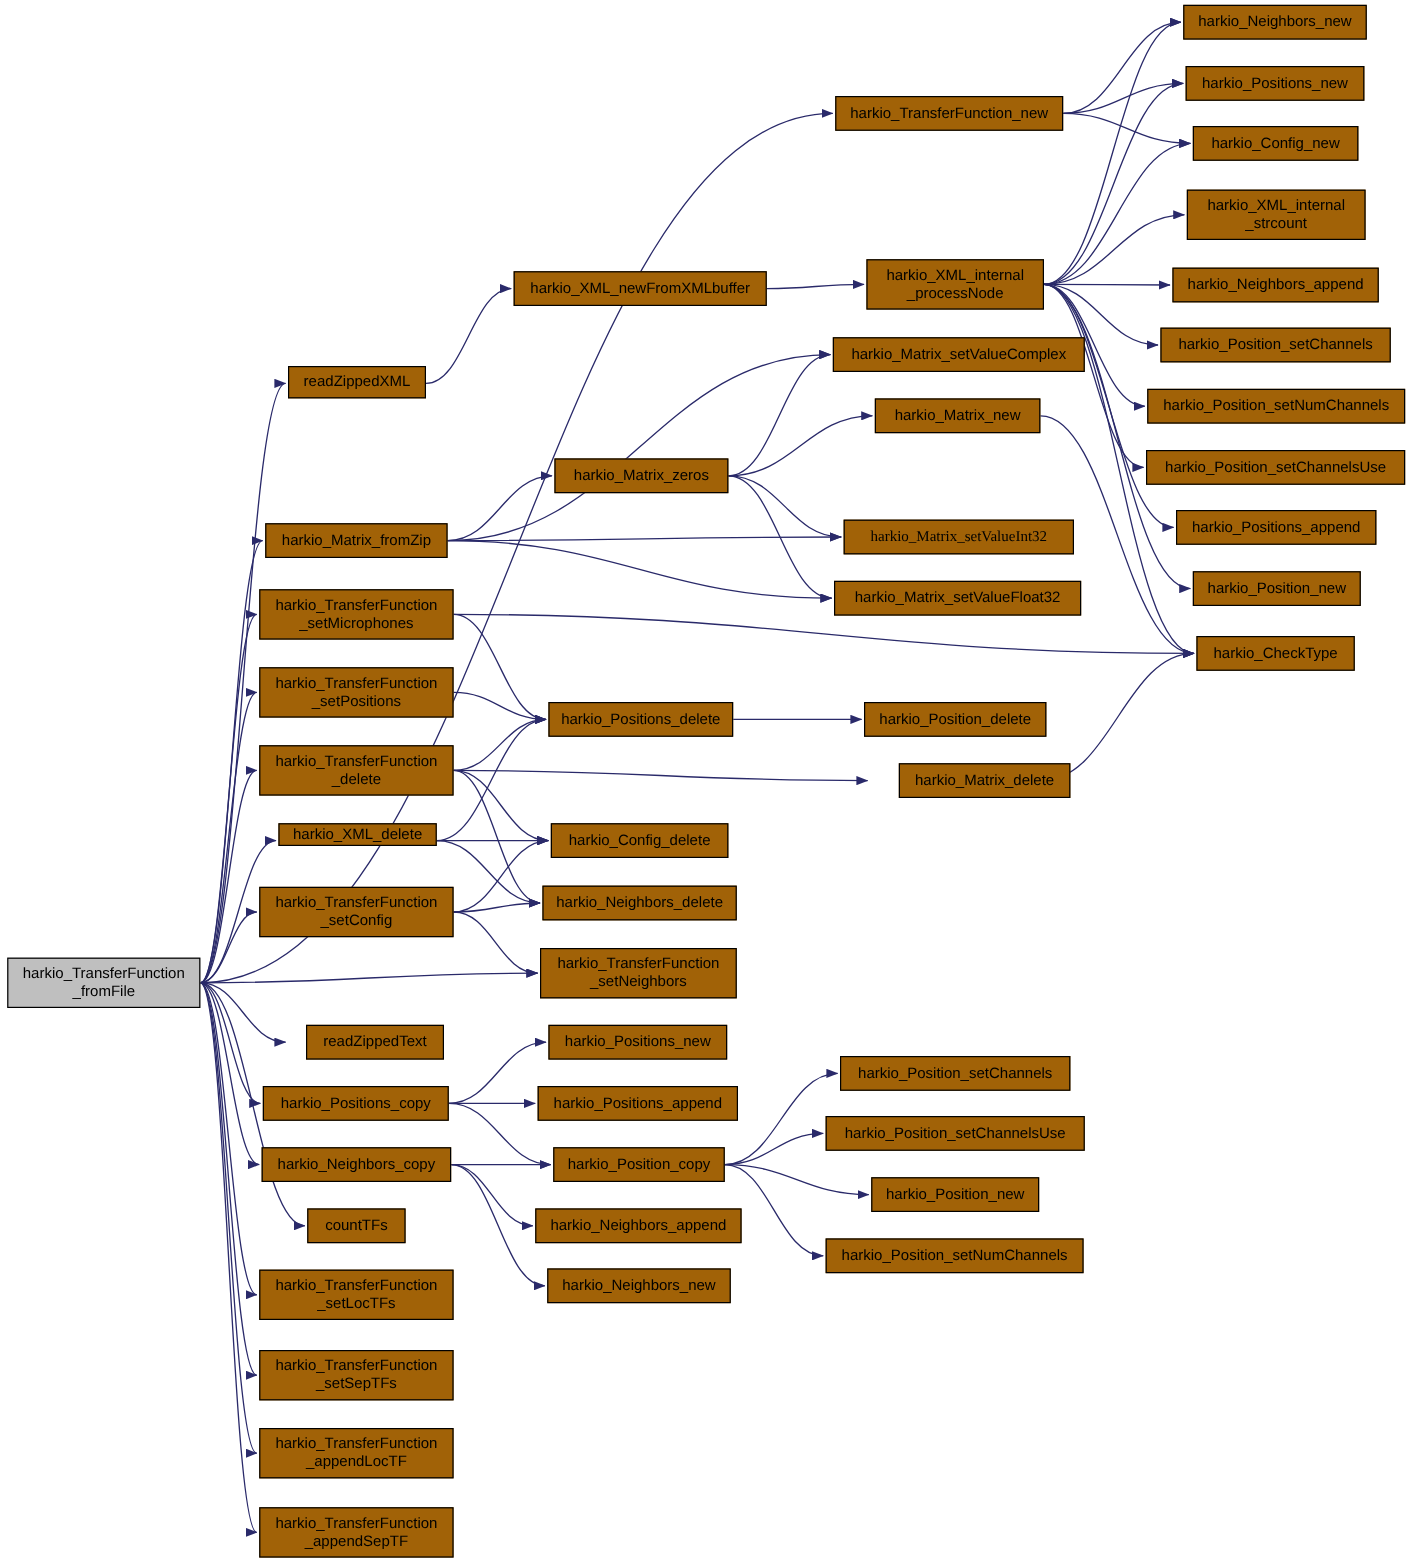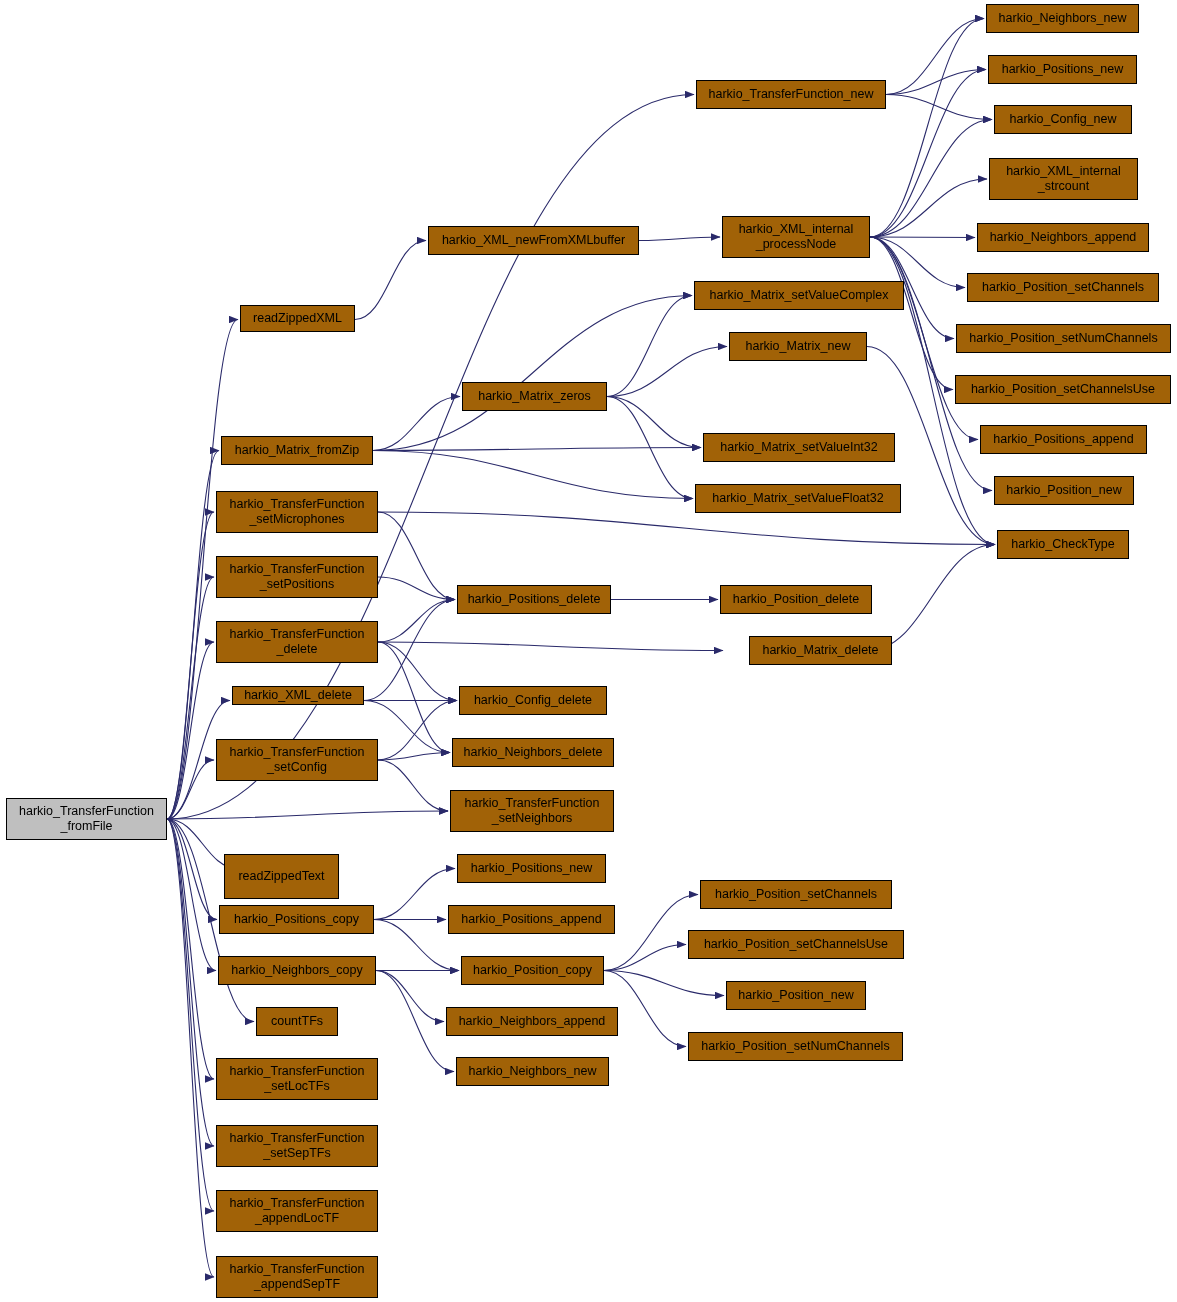--- a/index.html
+++ b/index.html
@@ -138,41 +138,41 @@
       <div class="node" style="left: 955px; top: 375px; width: 216px; height: 29px;">harkio_Position_setChannelsUse</div>
       <div class="node" style="left: 980px; top: 425px; width: 167px; height: 29px;">harkio_Positions_append</div>
       <div class="node" style="left: 994px; top: 476px; width: 140px; height: 29px;">harkio_Position_new</div>
       <div class="node" style="left: 722px; top: 216px; width: 148px; height: 42px;">harkio_XML_internal
 _processNode</div>
       <div class="node" style="left: 428px; top: 226px; width: 211px; height: 29px;">harkio_XML_newFromXMLbuffer</div>
       <div class="node" style="left: 240px; top: 305px; width: 115px; height: 27px;">readZippedXML</div>
       <div class="node" style="left: 694px; top: 281px; width: 210px; height: 29px;">harkio_Matrix_setValueComplex</div>
       <div class="node" style="left: 729px; top: 332px; width: 138px; height: 29px;">harkio_Matrix_new</div>
       <div class="node" style="left: 462px; top: 382px; width: 145px; height: 29px;">harkio_Matrix_zeros</div>
-      <div class="node" style="left: 703px; top: 433px; width: 192px; height: 29px;">harkio_Matrix_setValueInt32</div>
+      <div class="node" style="left: 703px; top: 433px; width: 192px; height: 29px; font-family: Liberation Serif, serif;">harkio_Matrix_setValueInt32</div>
       <div class="node" style="left: 695px; top: 484px; width: 206px; height: 29px;">harkio_Matrix_setValueFloat32</div>
       <div class="node" style="left: 221px; top: 436px; width: 152px; height: 29px;">harkio_Matrix_fromZip</div>
       <div class="node" style="left: 997px; top: 530px; width: 132px; height: 29px;">harkio_CheckType</div>
       <div class="node" style="left: 216px; top: 491px; width: 162px; height: 42px;">harkio_TransferFunction
 _setMicrophones</div>
       <div class="node" style="left: 216px; top: 556px; width: 162px; height: 42px;">harkio_TransferFunction
 _setPositions</div>
       <div class="node" style="left: 457px; top: 585px; width: 154px; height: 29px;">harkio_Positions_delete</div>
       <div class="node" style="left: 720px; top: 585px; width: 152px; height: 29px;">harkio_Position_delete</div>
       <div class="node" style="left: 216px; top: 621px; width: 162px; height: 42px;">harkio_TransferFunction
 _delete</div>
       <div class="node" style="left: 725px; top: 636px; width: 143px; height: 29px; margin-left: 24px;">harkio_Matrix_delete</div>
       <div class="node" style="left: 232px; top: 686px; width: 132px; height: 19px;">harkio_XML_delete</div>
       <div class="node" style="left: 459px; top: 686px; width: 148px; height: 29px;">harkio_Config_delete</div>
       <div class="node" style="left: 216px; top: 739px; width: 162px; height: 42px;">harkio_TransferFunction
 _setConfig</div>
       <div class="node" style="left: 452px; top: 738px; width: 162px; height: 29px;">harkio_Neighbors_delete</div>
       <div class="node" style="left: 450px; top: 790px; width: 164px; height: 42px;">harkio_TransferFunction
 _setNeighbors</div>
-      <div class="node" style="left: 224px; top: 854px; width: 115px; height: 45px;">readZippedText</div>
+      <div class="node" style="left: 255px; top: 854px; width: 115px; height: 29px;">readZippedText</div>
       <div class="node" style="left: 457px; top: 854px; width: 149px; height: 29px;">harkio_Positions_new</div>
       <div class="node" style="left: 219px; top: 905px; width: 155px; height: 29px;">harkio_Positions_copy</div>
       <div class="node" style="left: 448px; top: 905px; width: 167px; height: 29px;">harkio_Positions_append</div>
       <div class="node" style="left: 700px; top: 880px; width: 192px; height: 29px;">harkio_Position_setChannels</div>
       <div class="node" style="left: 688px; top: 930px; width: 216px; height: 29px;">harkio_Position_setChannelsUse</div>
       <div class="node" style="left: 218px; top: 956px; width: 158px; height: 29px;">harkio_Neighbors_copy</div>
       <div class="node" style="left: 461px; top: 956px; width: 143px; height: 29px;">harkio_Position_copy</div>
       <div class="node" style="left: 726px; top: 981px; width: 140px; height: 29px;">harkio_Position_new</div>
       <div class="node" style="left: 256px; top: 1007px; width: 82px; height: 29px;">countTFs</div>
       <div class="node" style="left: 446px; top: 1007px; width: 172px; height: 29px;">harkio_Neighbors_append</div>

